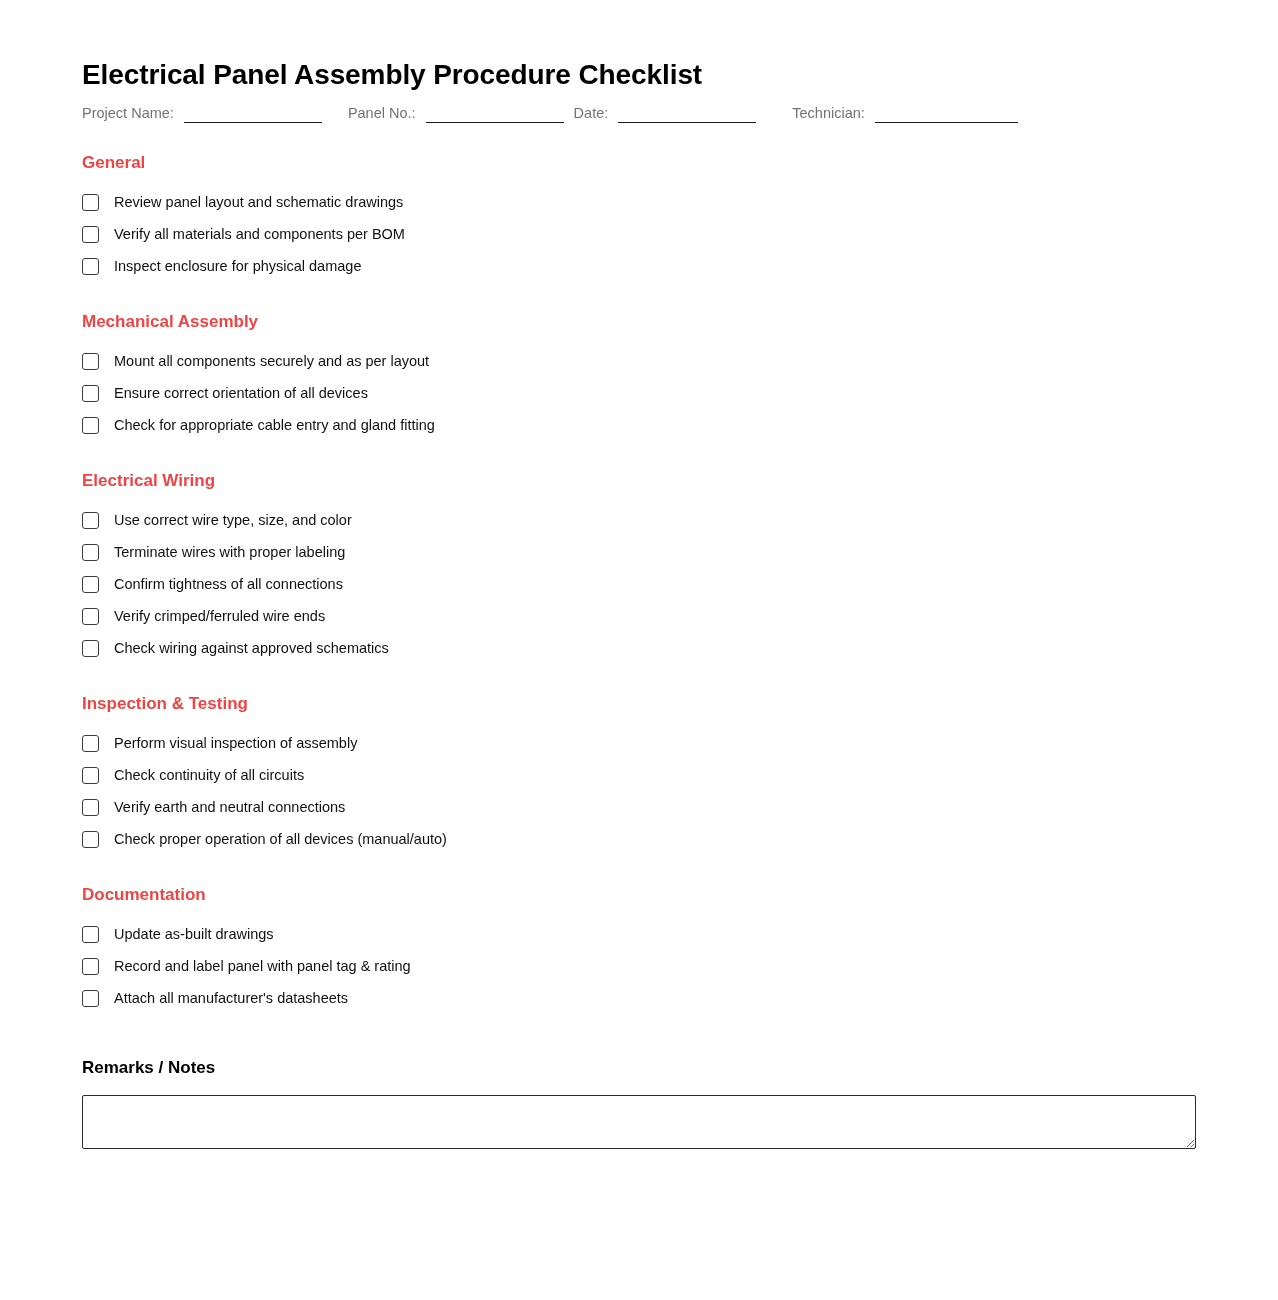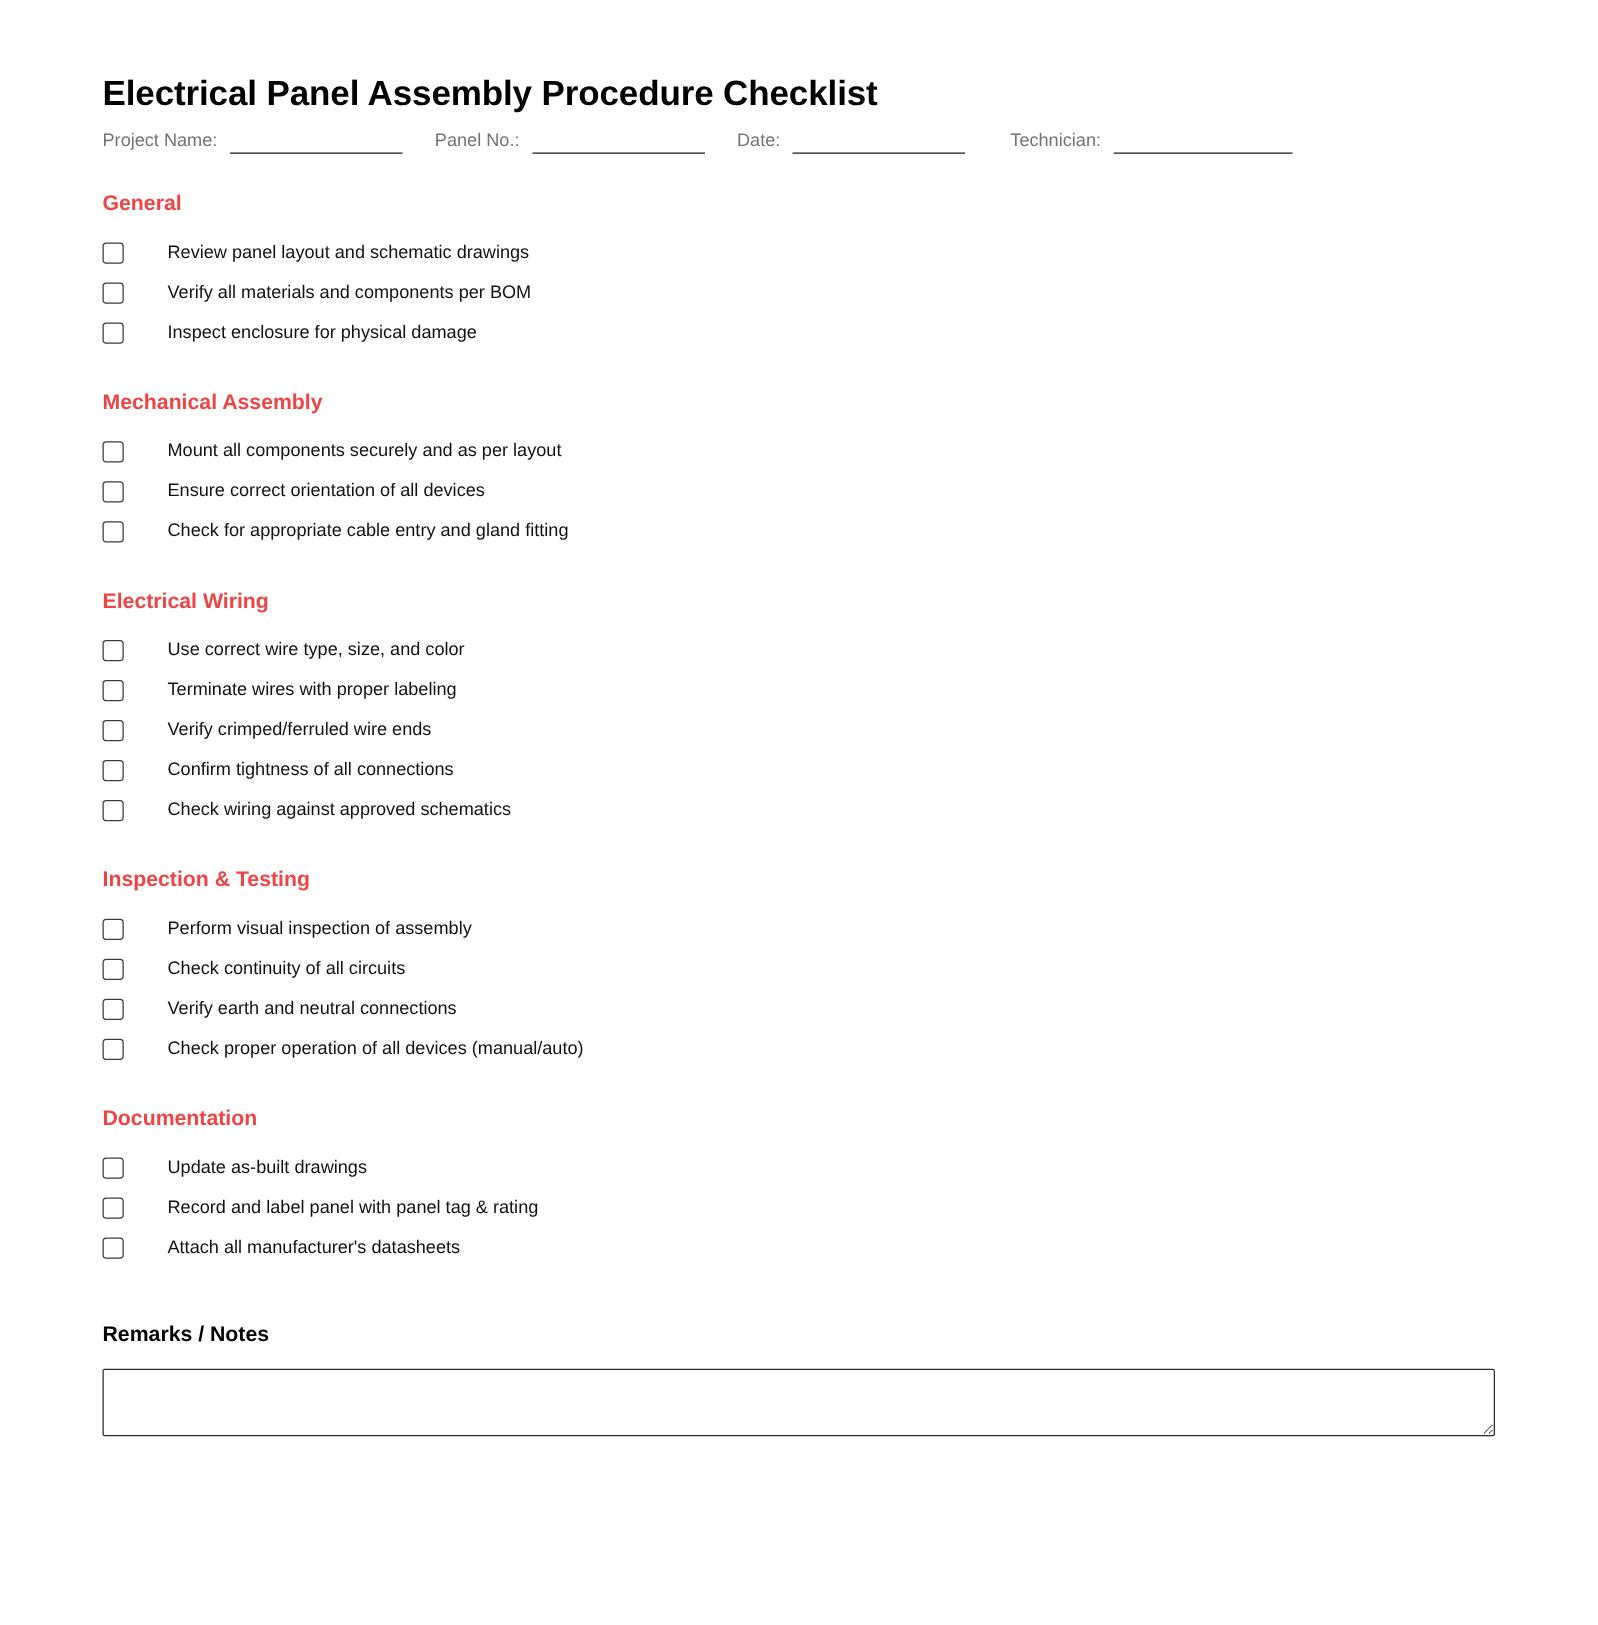--- a/index.html
+++ b/index.html
@@ -60,21 +60,21 @@
   }
   .meta-line {
     display: inline-block;
     height: 14px;
     border-bottom: 1.6px solid #1a1a1a;
     margin-left: 10px;
   }
   .meta-field.f-project .meta-line { width: 138px; }
   .meta-field.f-panel   { margin-left: 26px; align-items: flex-end; }
   .meta-field.f-panel .meta-line { width: 138px; }
-  .meta-field.f-date    { margin-left: 26px; }
+  .meta-field.f-date    { margin-left: 10px; }
   .meta-field.f-date .meta-line { width: 138px; }
   .meta-field.f-tech    { margin-left: 36px; }
   .meta-field.f-tech .meta-line { width: 143px; }
 
   
   .section {
     margin-top: 30px;
   }
   .section:first-of-type {
     margin-top: 34px;
@@ -88,21 +88,20 @@
   }
   .check-list {
     list-style: none;
     margin: 0;
     padding: 0;
   }
   .check-item {
     display: flex;
     align-items: center;
     height: 32px;
-    gap: 20px;
   }
   .checkbox {
     width: 17px;
     height: 17px;
     min-width: 17px;
     box-sizing: border-box;
     border: 1.5px solid #3c3c3c;
     border-radius: 3px;
     background: #ffffff;
     margin: 0;
@@ -213,25 +212,25 @@
         <li class="check-item">
           <span class="checkbox"></span>
           <span class="check-label">Use correct wire type, size, and color</span>
         </li>
         <li class="check-item">
           <span class="checkbox"></span>
           <span class="check-label">Terminate wires with proper labeling</span>
         </li>
         <li class="check-item">
           <span class="checkbox"></span>
+          <span class="check-label">Confirm tightness of all connections</span>
+        </li>
+        <li class="check-item">
+          <span class="checkbox"></span>
           <span class="check-label">Verify crimped/ferruled wire ends</span>
-        </li>
-        <li class="check-item">
-          <span class="checkbox"></span>
-          <span class="check-label">Confirm tightness of all connections</span>
         </li>
         <li class="check-item">
           <span class="checkbox"></span>
           <span class="check-label">Check wiring against approved schematics</span>
         </li>
       </ul>
     </div>
 
     <div class="section">
       <h2 class="section-title">Inspection &amp; Testing</h2>

